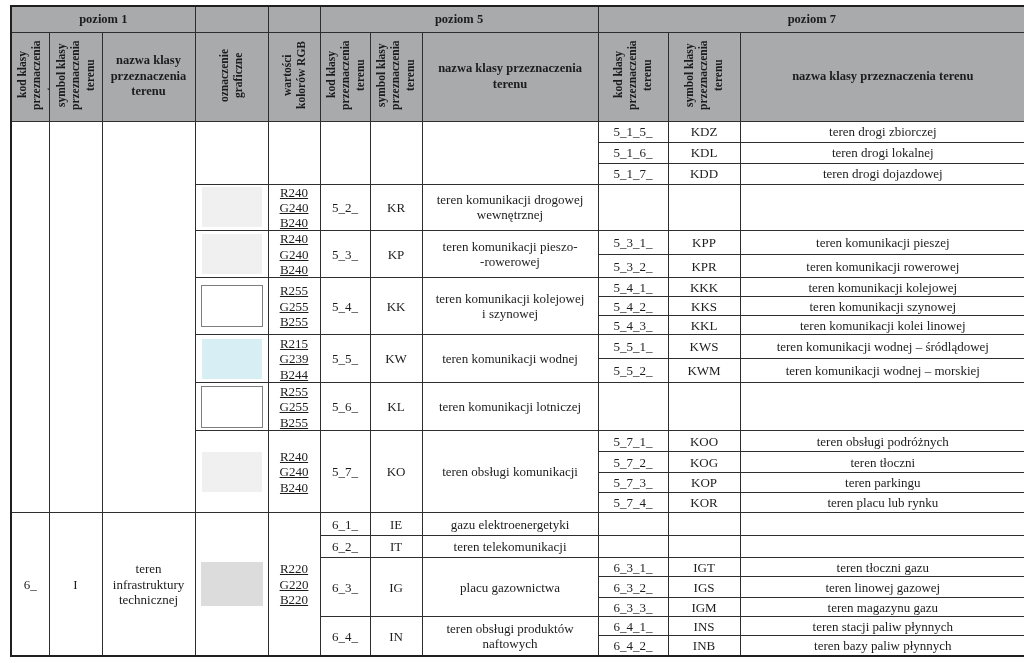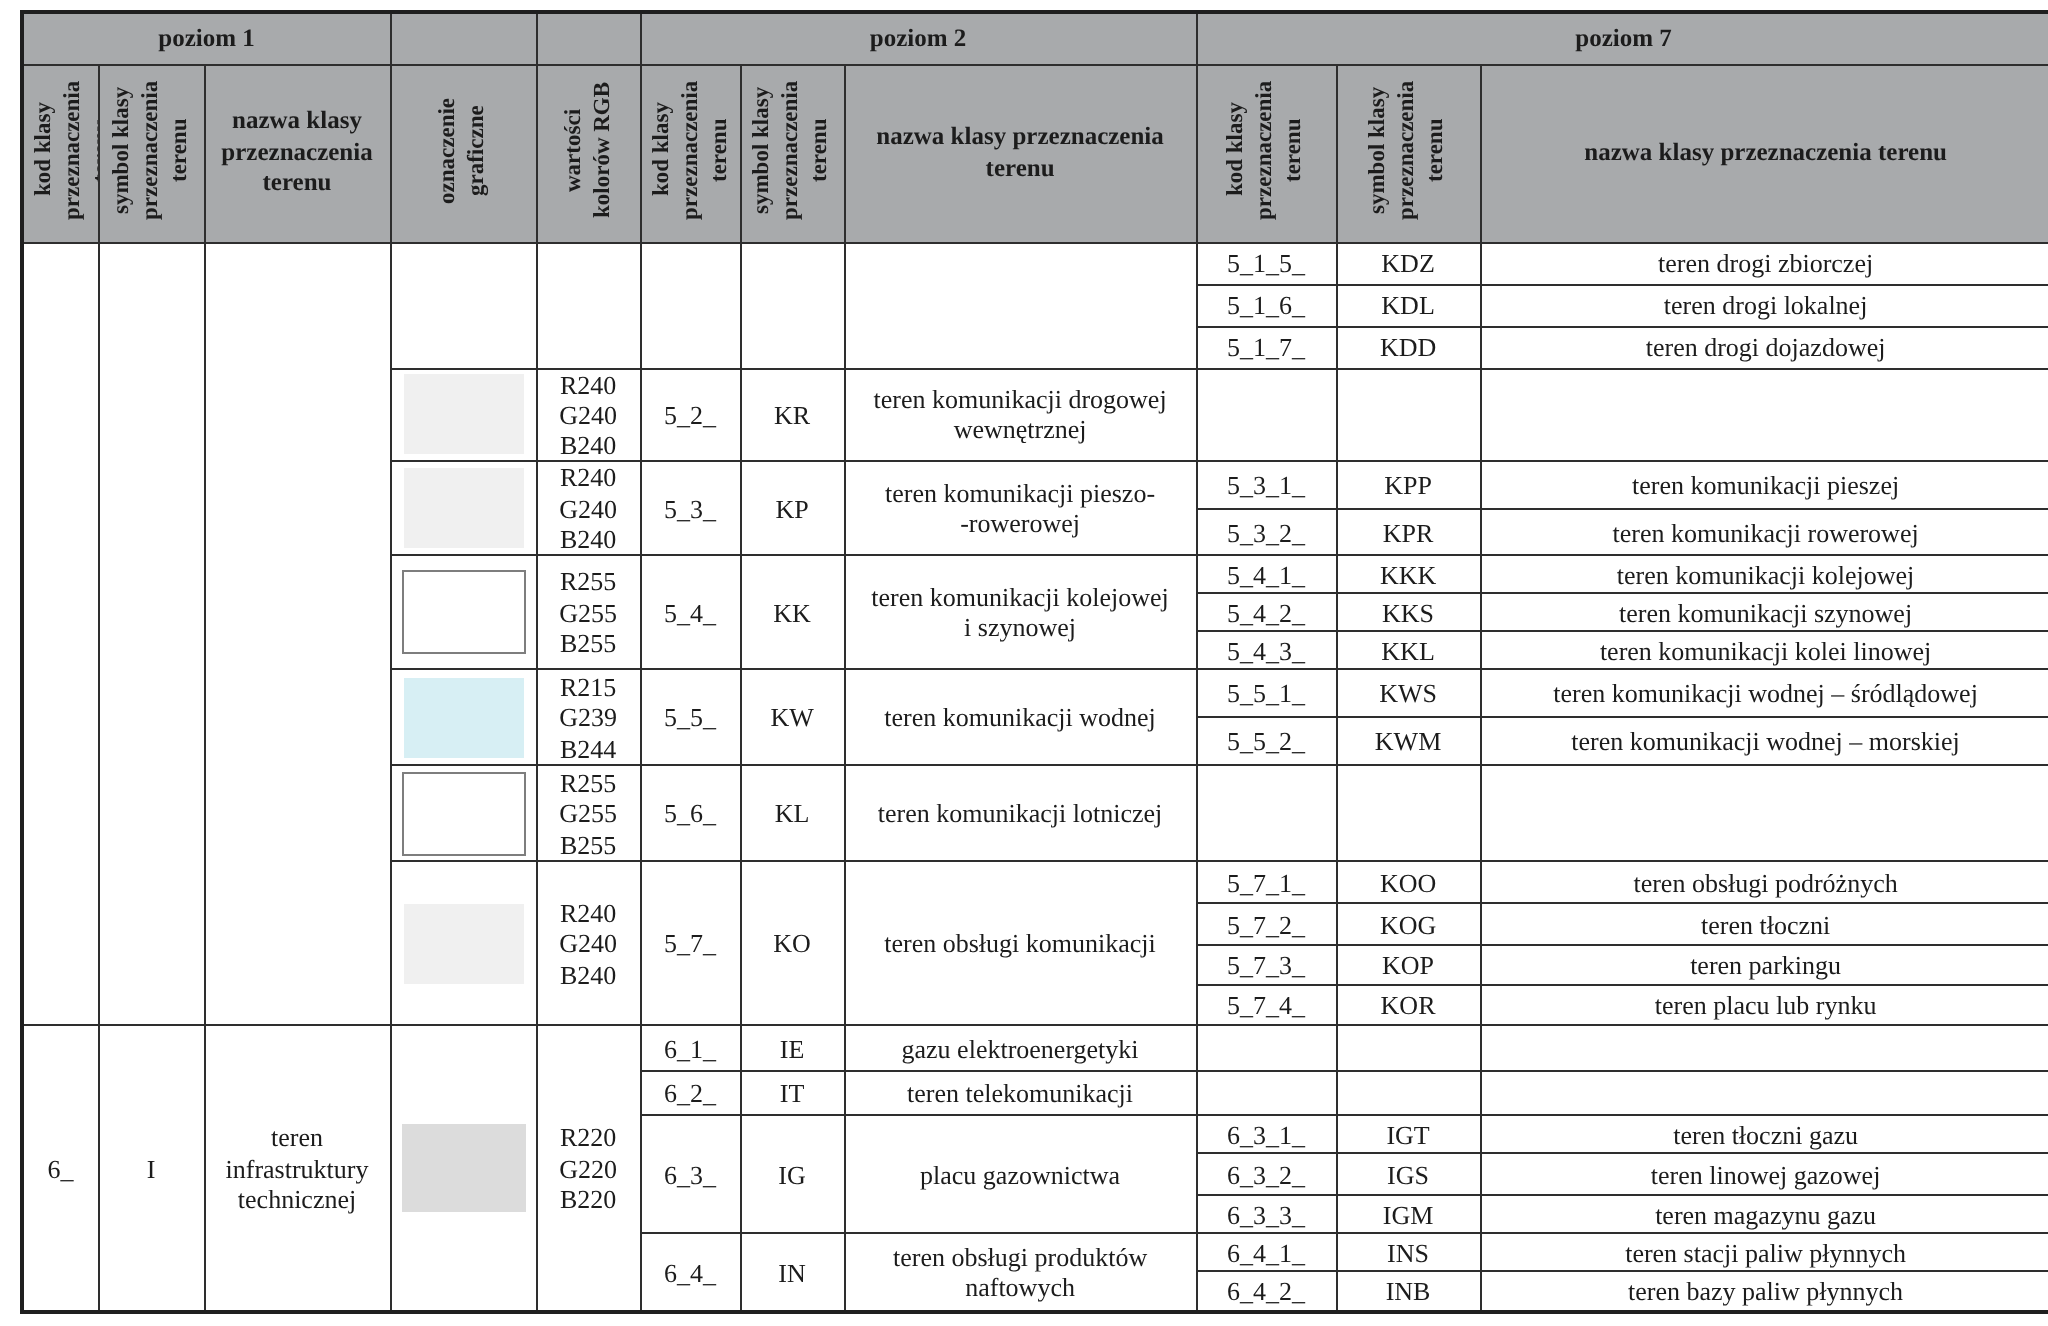--- a/index.html
+++ b/index.html
@@ -5,21 +5,21 @@
   html,body{margin:0;padding:0;background:#ffffff;}
   body{width:1024px;height:663px;position:relative;font-family:"Liberation Serif","DejaVu Serif",serif;color:#1c1c1c;}
   .tbl-wrap{position:absolute;left:10px;top:5px;}
   table{border-collapse:collapse;table-layout:fixed;width:1016px;border:2px solid #1f1f1f;}
   td{border:1px solid #2e2e2e;text-align:center;vertical-align:middle;padding:0 3px;font-size:13px;line-height:1.18;overflow:hidden;}
   td.hdr{background:#a8aaac;font-weight:bold;font-size:12.5px;}
   td.hdr-name{background:#a8aaac;font-weight:bold;font-size:12.5px;line-height:1.25;}
   .rot{writing-mode:vertical-rl;transform:rotate(180deg);height:84px;margin:0 auto;font-weight:bold;font-size:11.5px;line-height:1.25;display:inline-block;}
   .ml{white-space:pre-line;margin-left:44px;}
   .code{font-size:13px;}
-  .rgbv{font-size:13px;white-space:pre-line;}
+  .rgbv{font-size:13px;white-space:pre-line;text-decoration:underline;}
   .swatch{width:60px;height:40px;margin:0 auto;}
   .swatch.big{width:62px;height:44px;}
   .swatch.bordered{border:1px solid #7e7e7e;}
 </style>
 </head>
 <body>
 
 <div class="tbl-wrap">
 <table>
 <colgroup>
@@ -34,21 +34,21 @@
   <col style="width:70px">
         <col style="width:72px">
         <col style="width:286px">
 </colgroup>
 
 <tbody>
         <tr style="height:26px">
   <td class="hdr" colspan="3">poziom 1</td>
   <td class="hdr"></td>
   <td class="hdr"></td>
-  <td class="hdr" colspan="3">poziom 2</td>
+  <td class="hdr" colspan="3">poziom 5</td>
   <td class="hdr" colspan="3">poziom 7</td>
 </tr>
 
 <tr style="height:89px">
   <td class="hdr"><div class="rot">kod klasy przeznaczenia terenu</div></td>
   <td class="hdr"><div class="rot">symbol klasy przeznaczenia terenu</div></td>
   <td class="hdr-name">nazwa klasy przeznaczenia terenu</td>
   <td class="hdr"><div class="rot">oznaczenie graficzne</div></td>
   <td class="hdr"><div class="rot">wartości kolorów RGB</div></td>
   <td class="hdr"><div class="rot">kod klasy przeznaczenia terenu</div></td>

